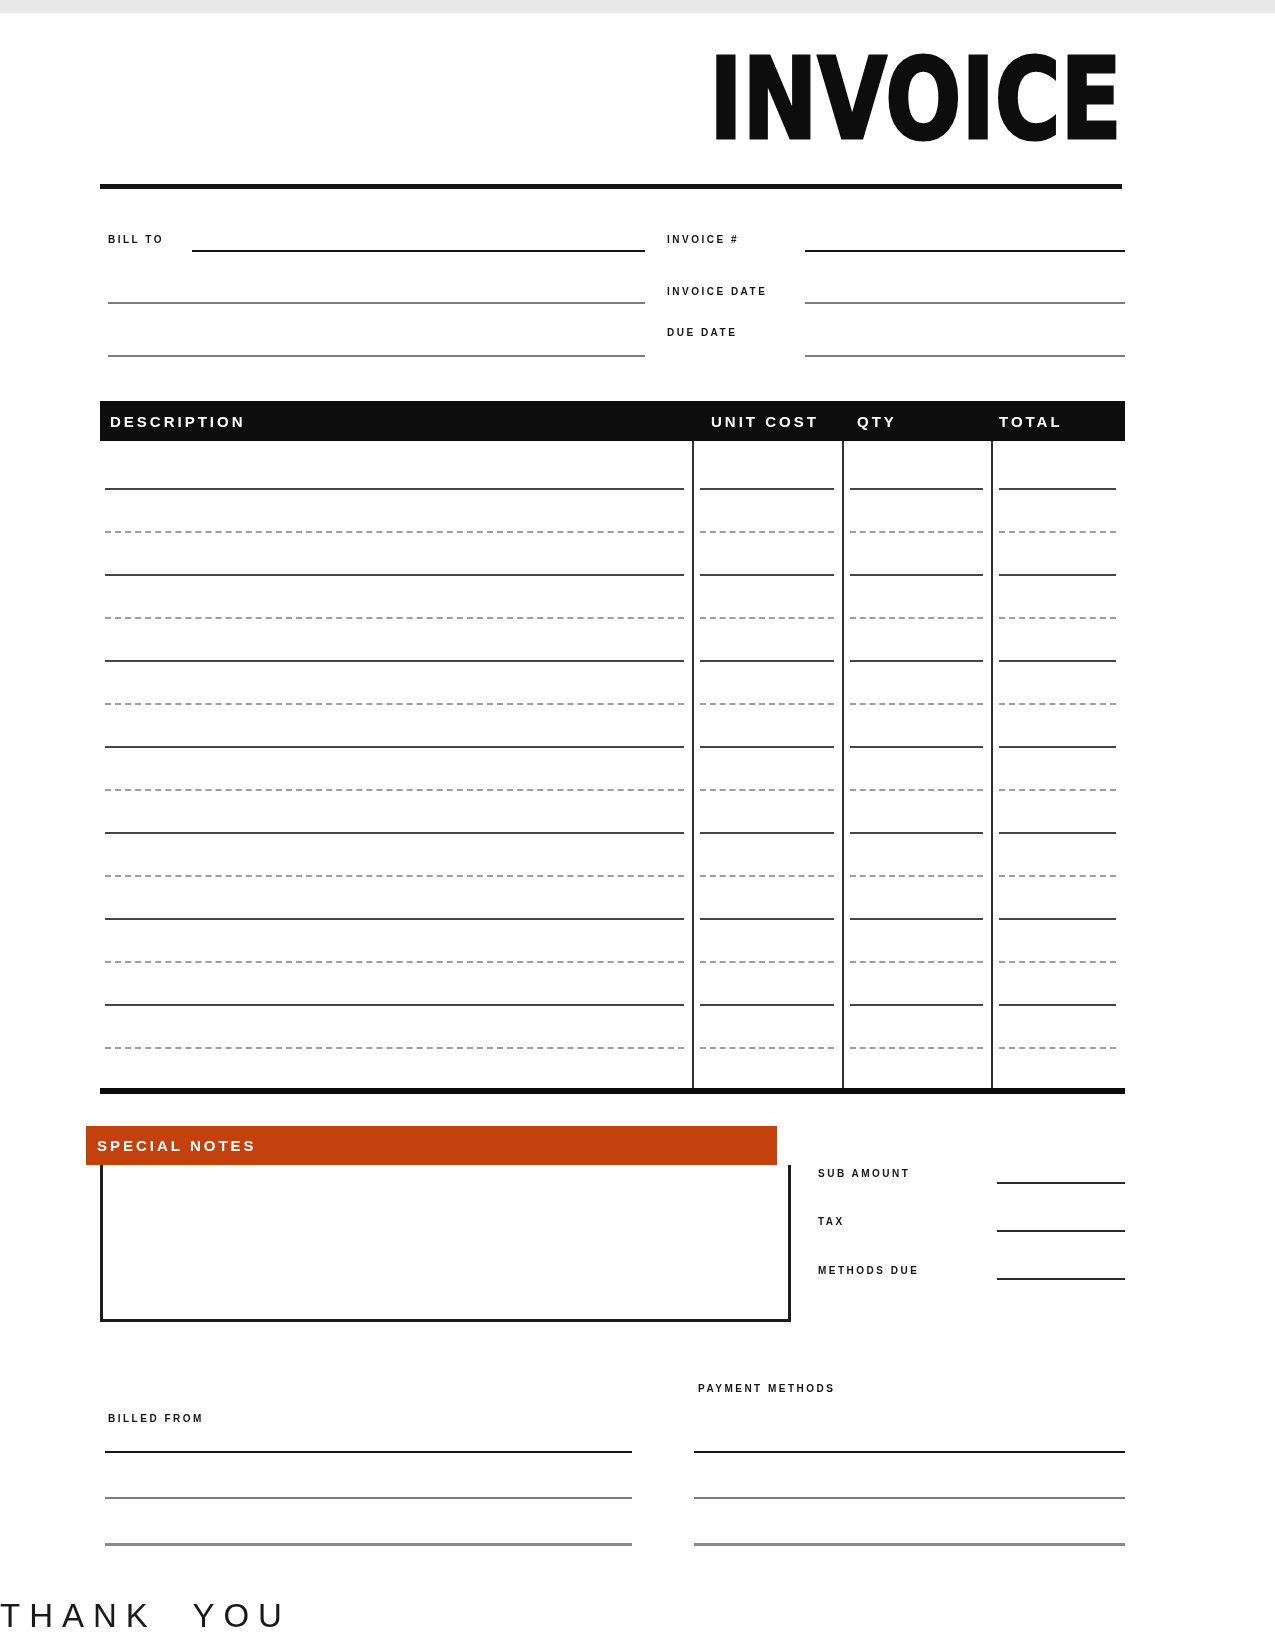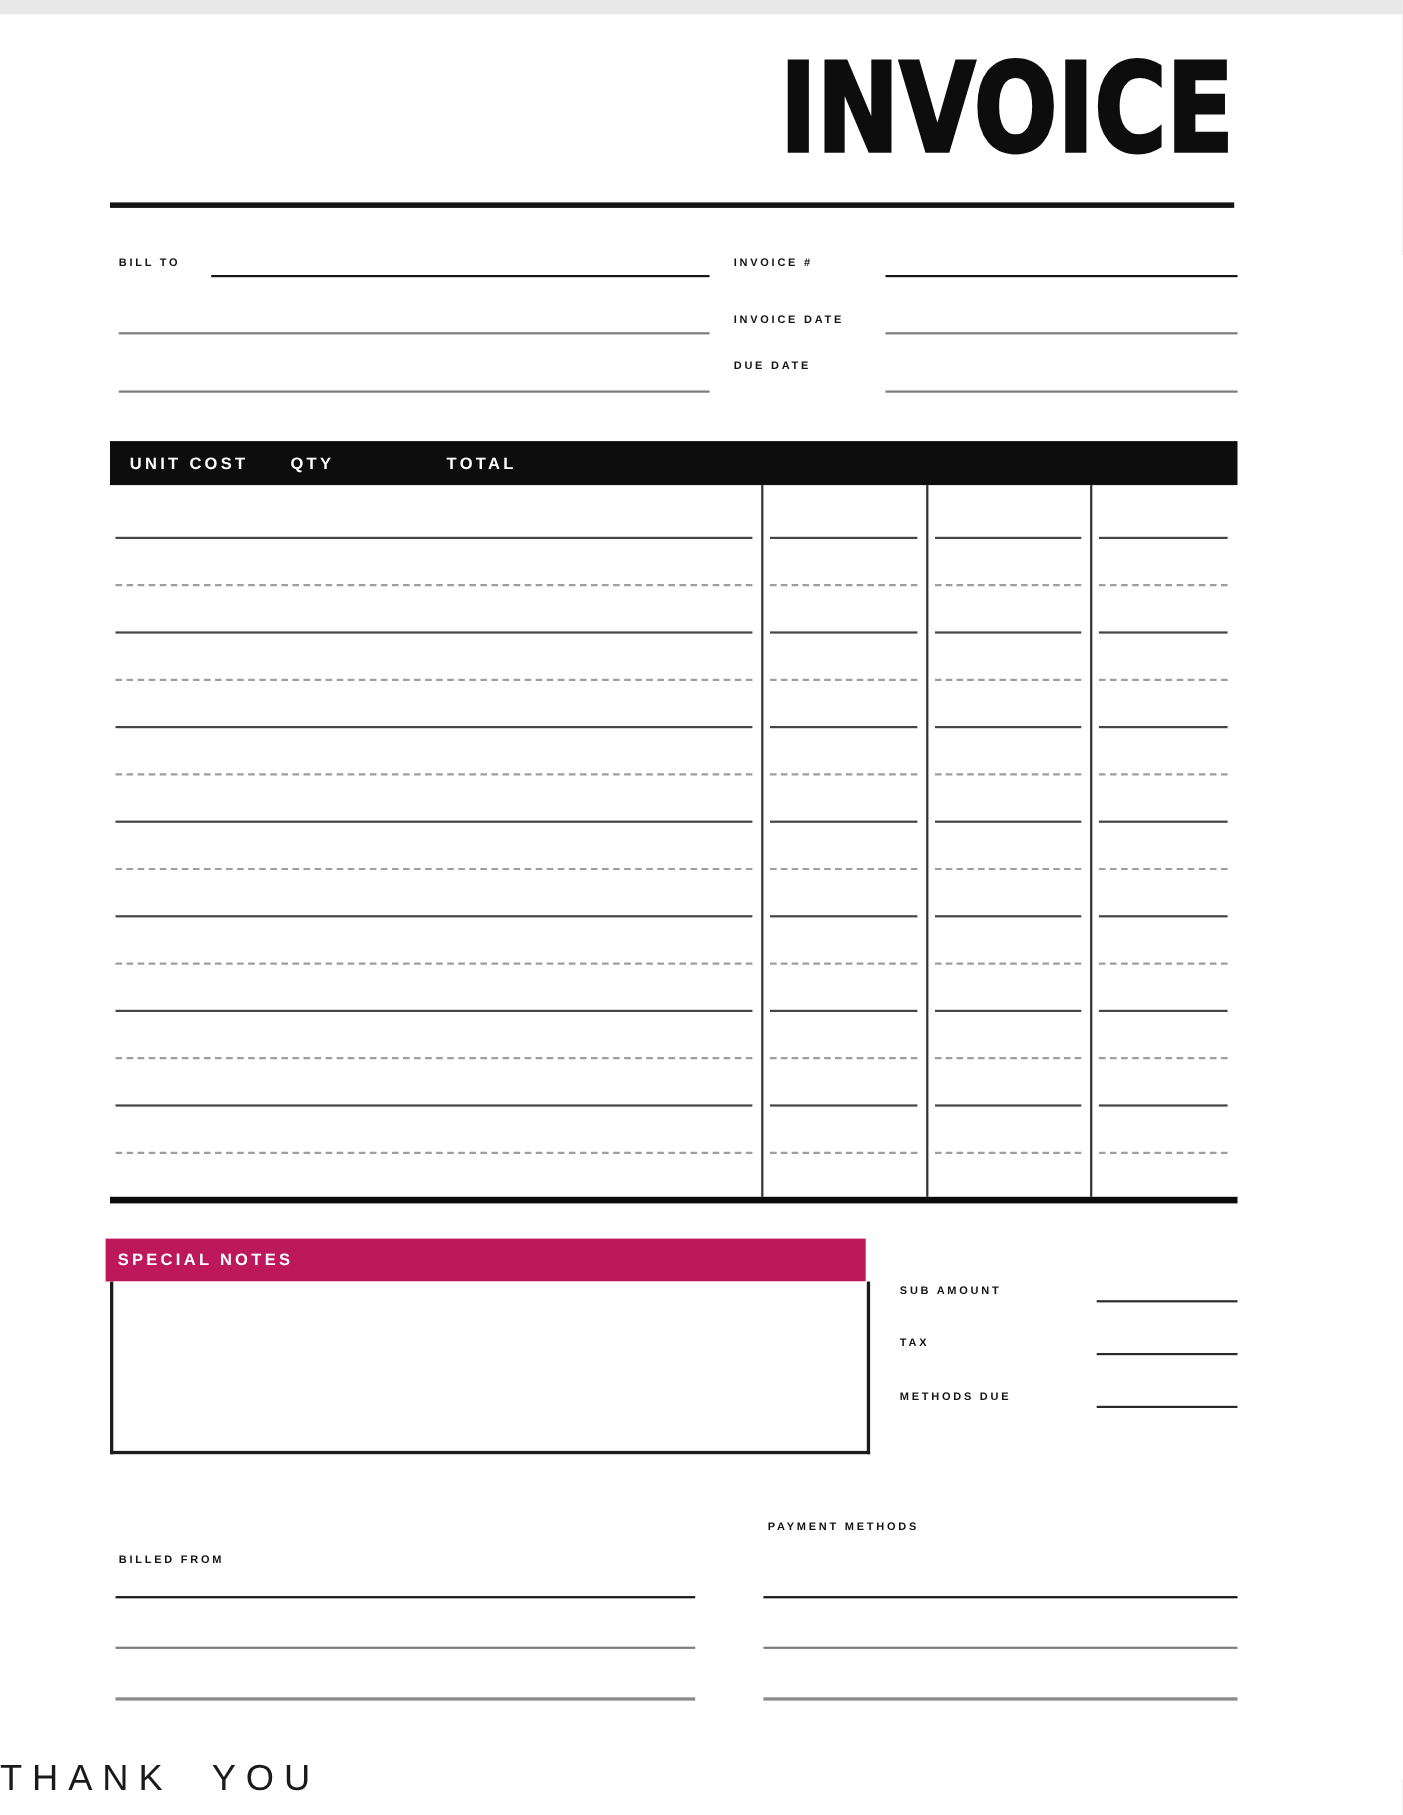--- a/index.html
+++ b/index.html
@@ -51,22 +51,22 @@
   .cell.c1 { width:593px; } .cell.c2 { width:150px; }
   .cell.c3 { width:149px; } .cell.c4 { width:133px; }
   .cell .ul { position:absolute; bottom:0; left:7px; right:9px; }
   .cell.c1 .ul { left:5px; right:9px; }
   .trow.solid .ul { border-bottom:2px solid #454545; }
   .trow.dashed .ul { border-bottom:2px dashed #9e9e9e; }
   .tbottom { position:absolute; left:100px; top:1075px; width:1025px; height:6px; background:#0b0b0b; }
 
   
   .notes-bar {
-    position:absolute; left:96px; top:1113px; width:691px; height:39px;
-    background:#be185d; color:#fff; display:flex; align-items:center;
+    position:absolute; left:86px; top:1113px; width:691px; height:39px;
+    background:#c2410c; color:#fff; display:flex; align-items:center;
   }
   .notes-bar span { font-weight:700; font-size:15px; letter-spacing:3px; padding-left:11px; }
   .notes-box {
     position:absolute; left:100px; top:1152px; width:691px; height:157px;
     border-left:3px solid #1c1c1c; border-right:3px solid #1c1c1c; border-bottom:3px solid #1c1c1c;
     background:#fff;
   }
 
   
   .thanks {
@@ -91,20 +91,21 @@
   <div class="lbl" style="left:667px; top:221px;text-align:center;">INVOICE #</div>
   <div class="line" style="left:805px; top:237px; width:320px;"></div>
 
   <div class="lbl" style="left:667px; top:273px;text-align:right;">INVOICE DATE</div>
   <div class="line gray" style="left:805px; top:289px; width:320px;"></div>
 
   <div class="lbl" style="left:667px; top:314px;">DUE DATE</div>
   <div class="line gray" style="left:805px; top:342px; width:320px;"></div>
 
   <div class="thead">
+    <div class="th c1">DESCRIPTION</div>
     <div class="th c2">UNIT COST</div>
     <div class="th c3">QTY</div>
     <div class="th c4">TOTAL</div>
   </div>
 
   <div class="tbody">
     <div class="vdiv d1"></div>
     <div class="vdiv d2"></div>
     <div class="vdiv d3"></div>
 

